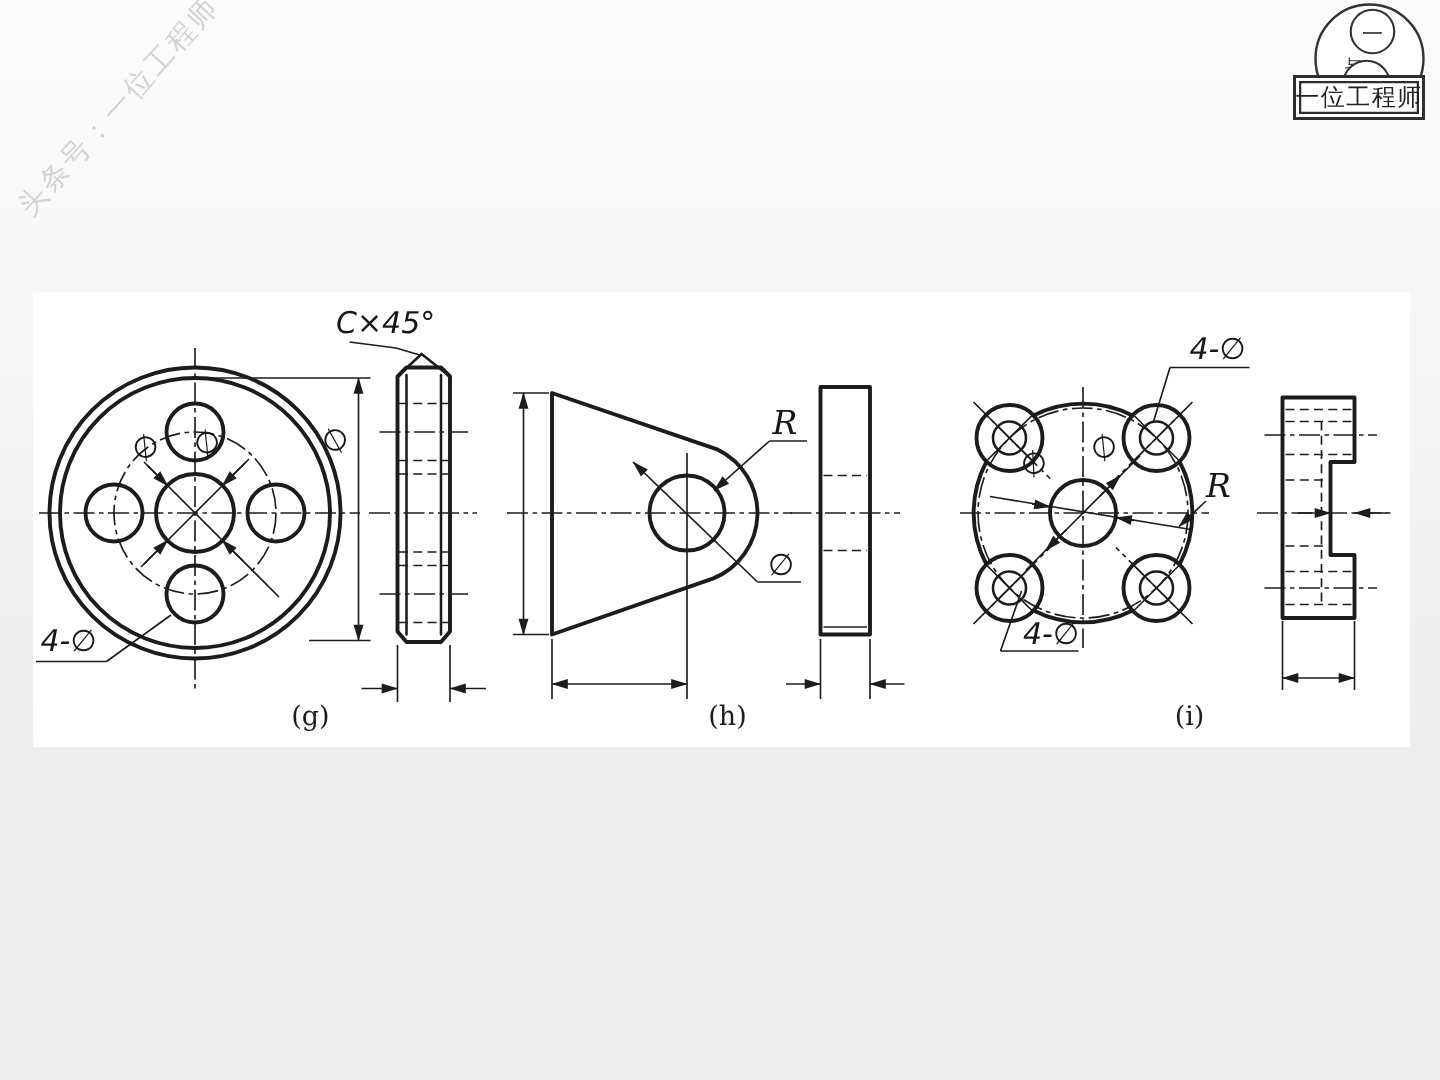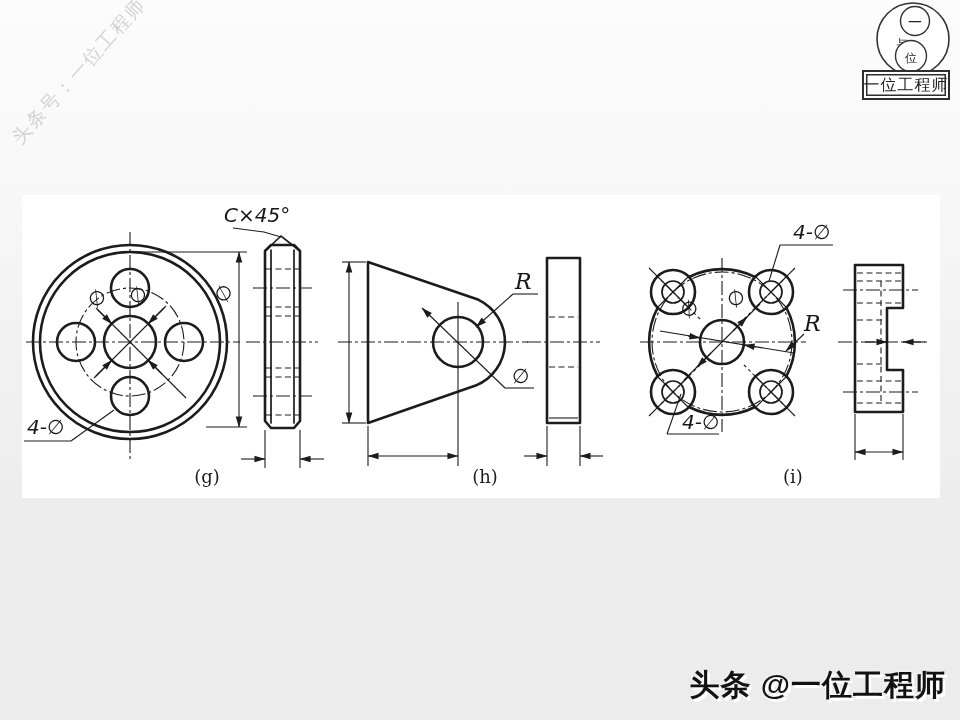--- a/index.html
+++ b/index.html
@@ -14,21 +14,21 @@
   .watermark{
     position:absolute;left:16px;top:128px;
     transform:rotate(-48deg);transform-origin:0 50%;
     font-size:19px;letter-spacing:2px;color:#d2d2d2;
     white-space:nowrap;user-select:none;
   }
 
   
   .logo{position:absolute;left:858px;top:0px;width:100px;height:100px;}
   .logo-box{
-    position:absolute;left:862px;top:70px;width:84px;height:26px;
+    position:absolute;left:862px;top:50px;width:84px;height:26px;
     border:2px solid #2e2e2e;background:#fff;
     box-shadow:inset 0 0 0 2px #ffffff,inset 0 0 0 3.5px #2e2e2e;
     display:flex;align-items:center;justify-content:center;
     font-family:Liberation Sans, sans-serif;
     font-size:16px;color:#222;letter-spacing:1px;white-space:nowrap;
   }
 
   
   .panel{position:absolute;left:22px;top:195px;width:918px;height:303px;background:#ffffff;}
   .panel svg{display:block;}
@@ -260,15 +260,14 @@
 
         <line class="thin" x1="855" y1="414" x2="855" y2="460"></line>
         <line class="thin" x1="903" y1="414" x2="903" y2="460"></line>
         <line class="thin" x1="855" y1="452" x2="903" y2="452" marker-start="url(#arr)" marker-end="url(#arr)"></line>
       </g>
       <text class="cap" x="793" y="483" text-anchor="middle">(i)</text>
     </g>
   </svg>
   </div>
 
-  <div class="footer">头条 @一位工程师</div>
 
 </div>
 
 </body></html>

